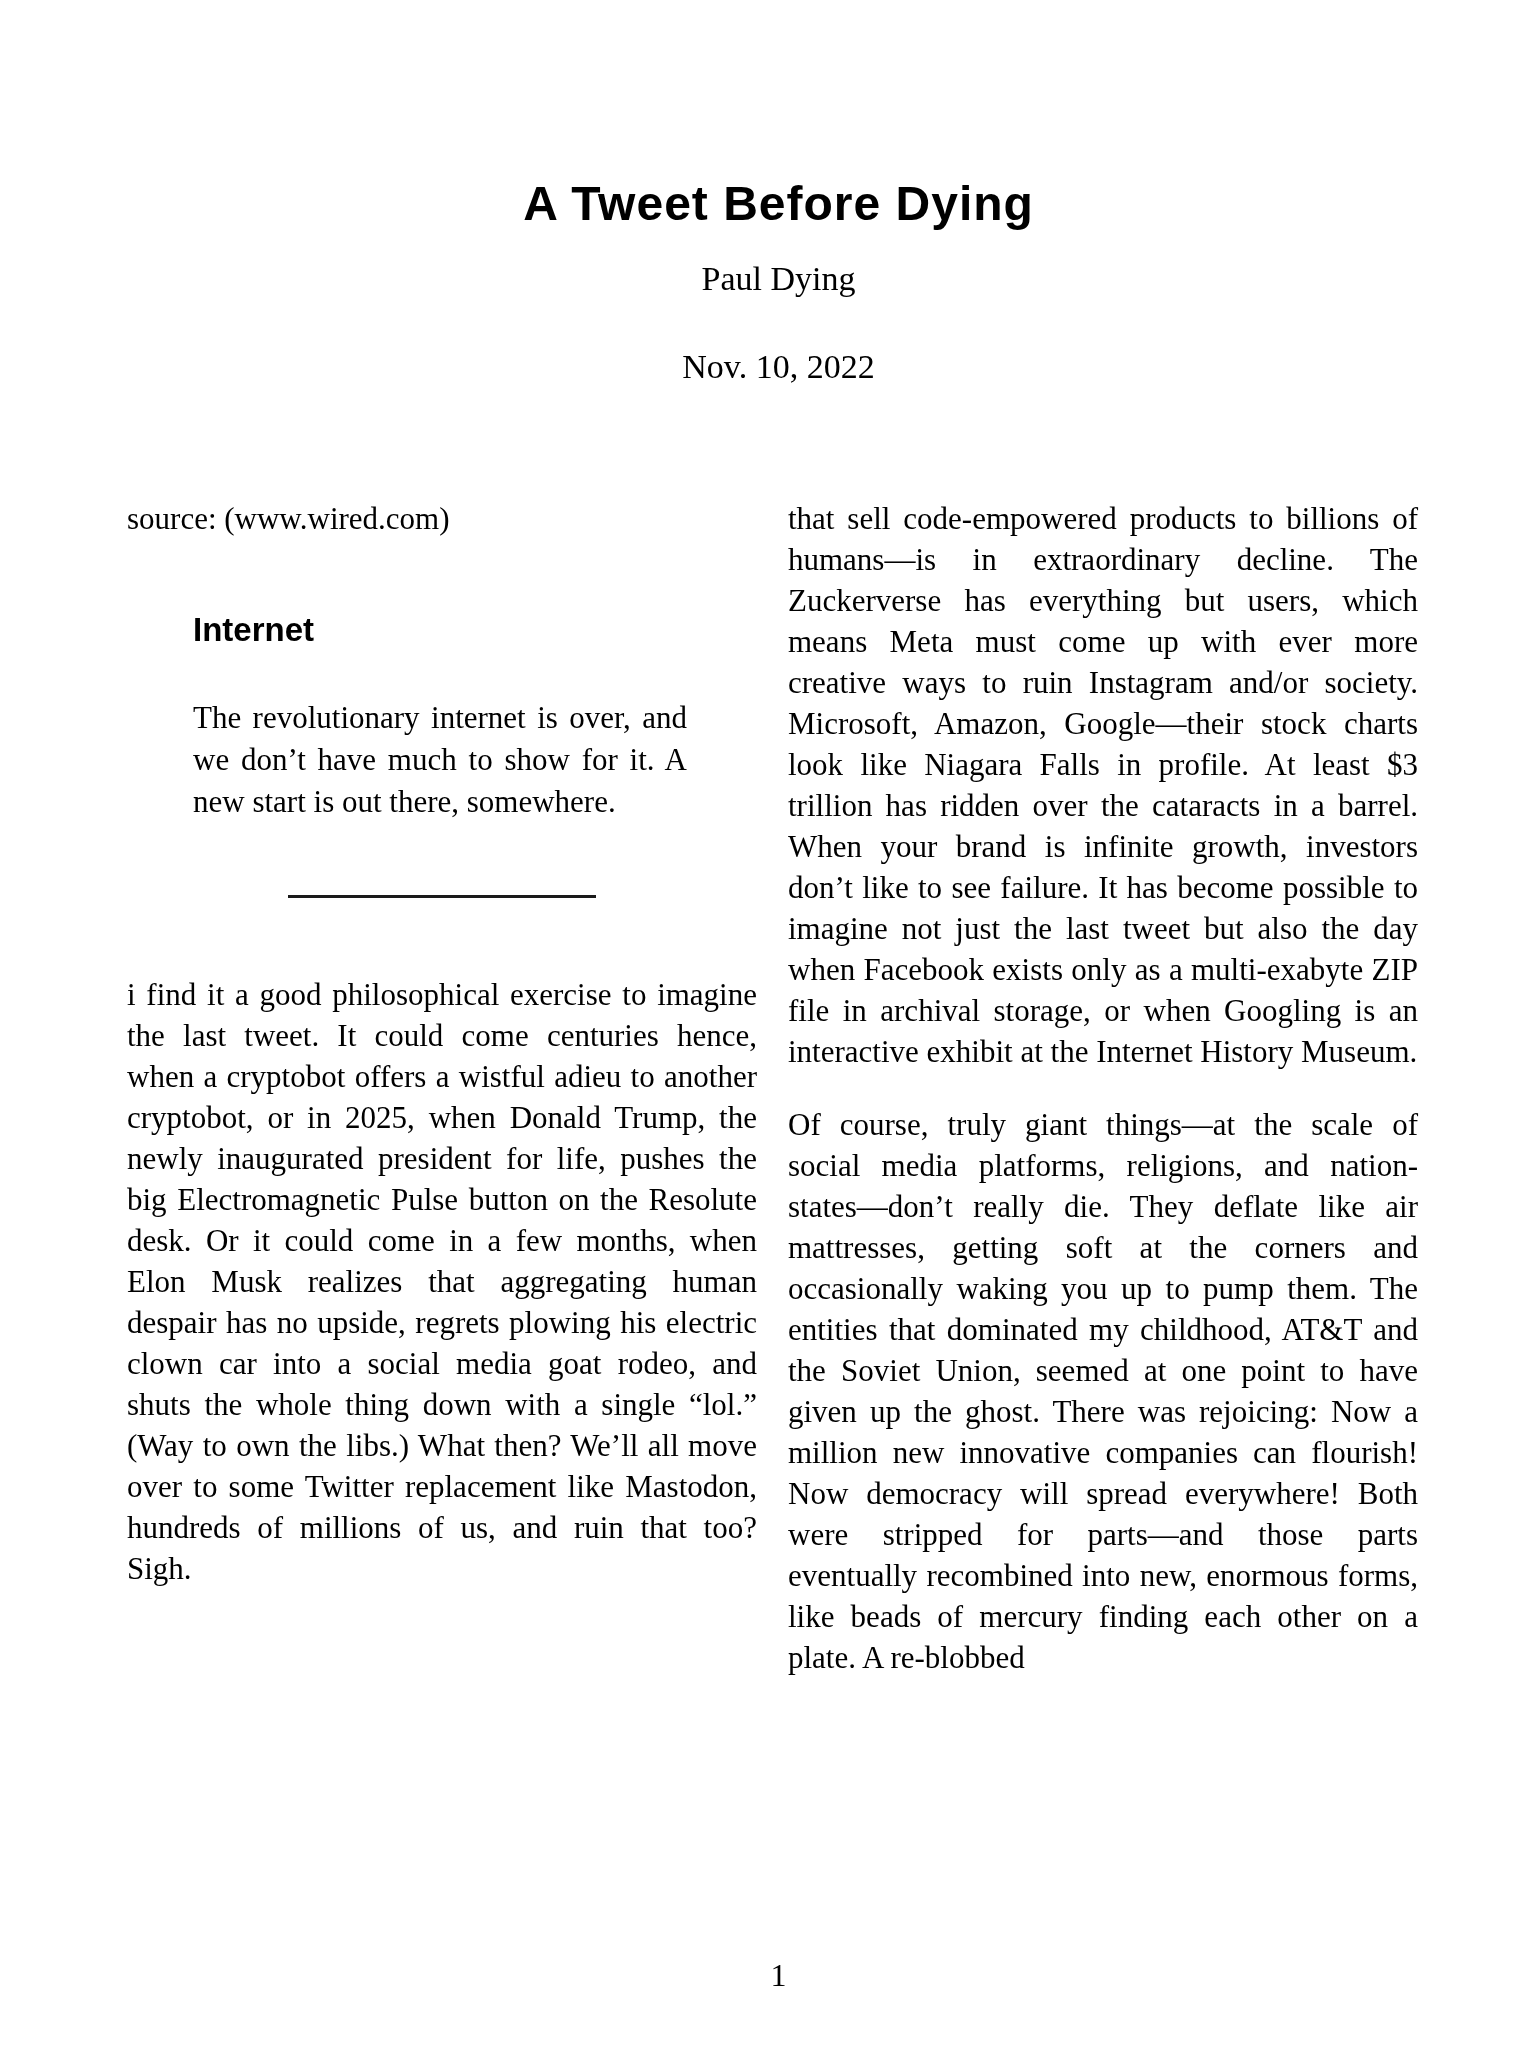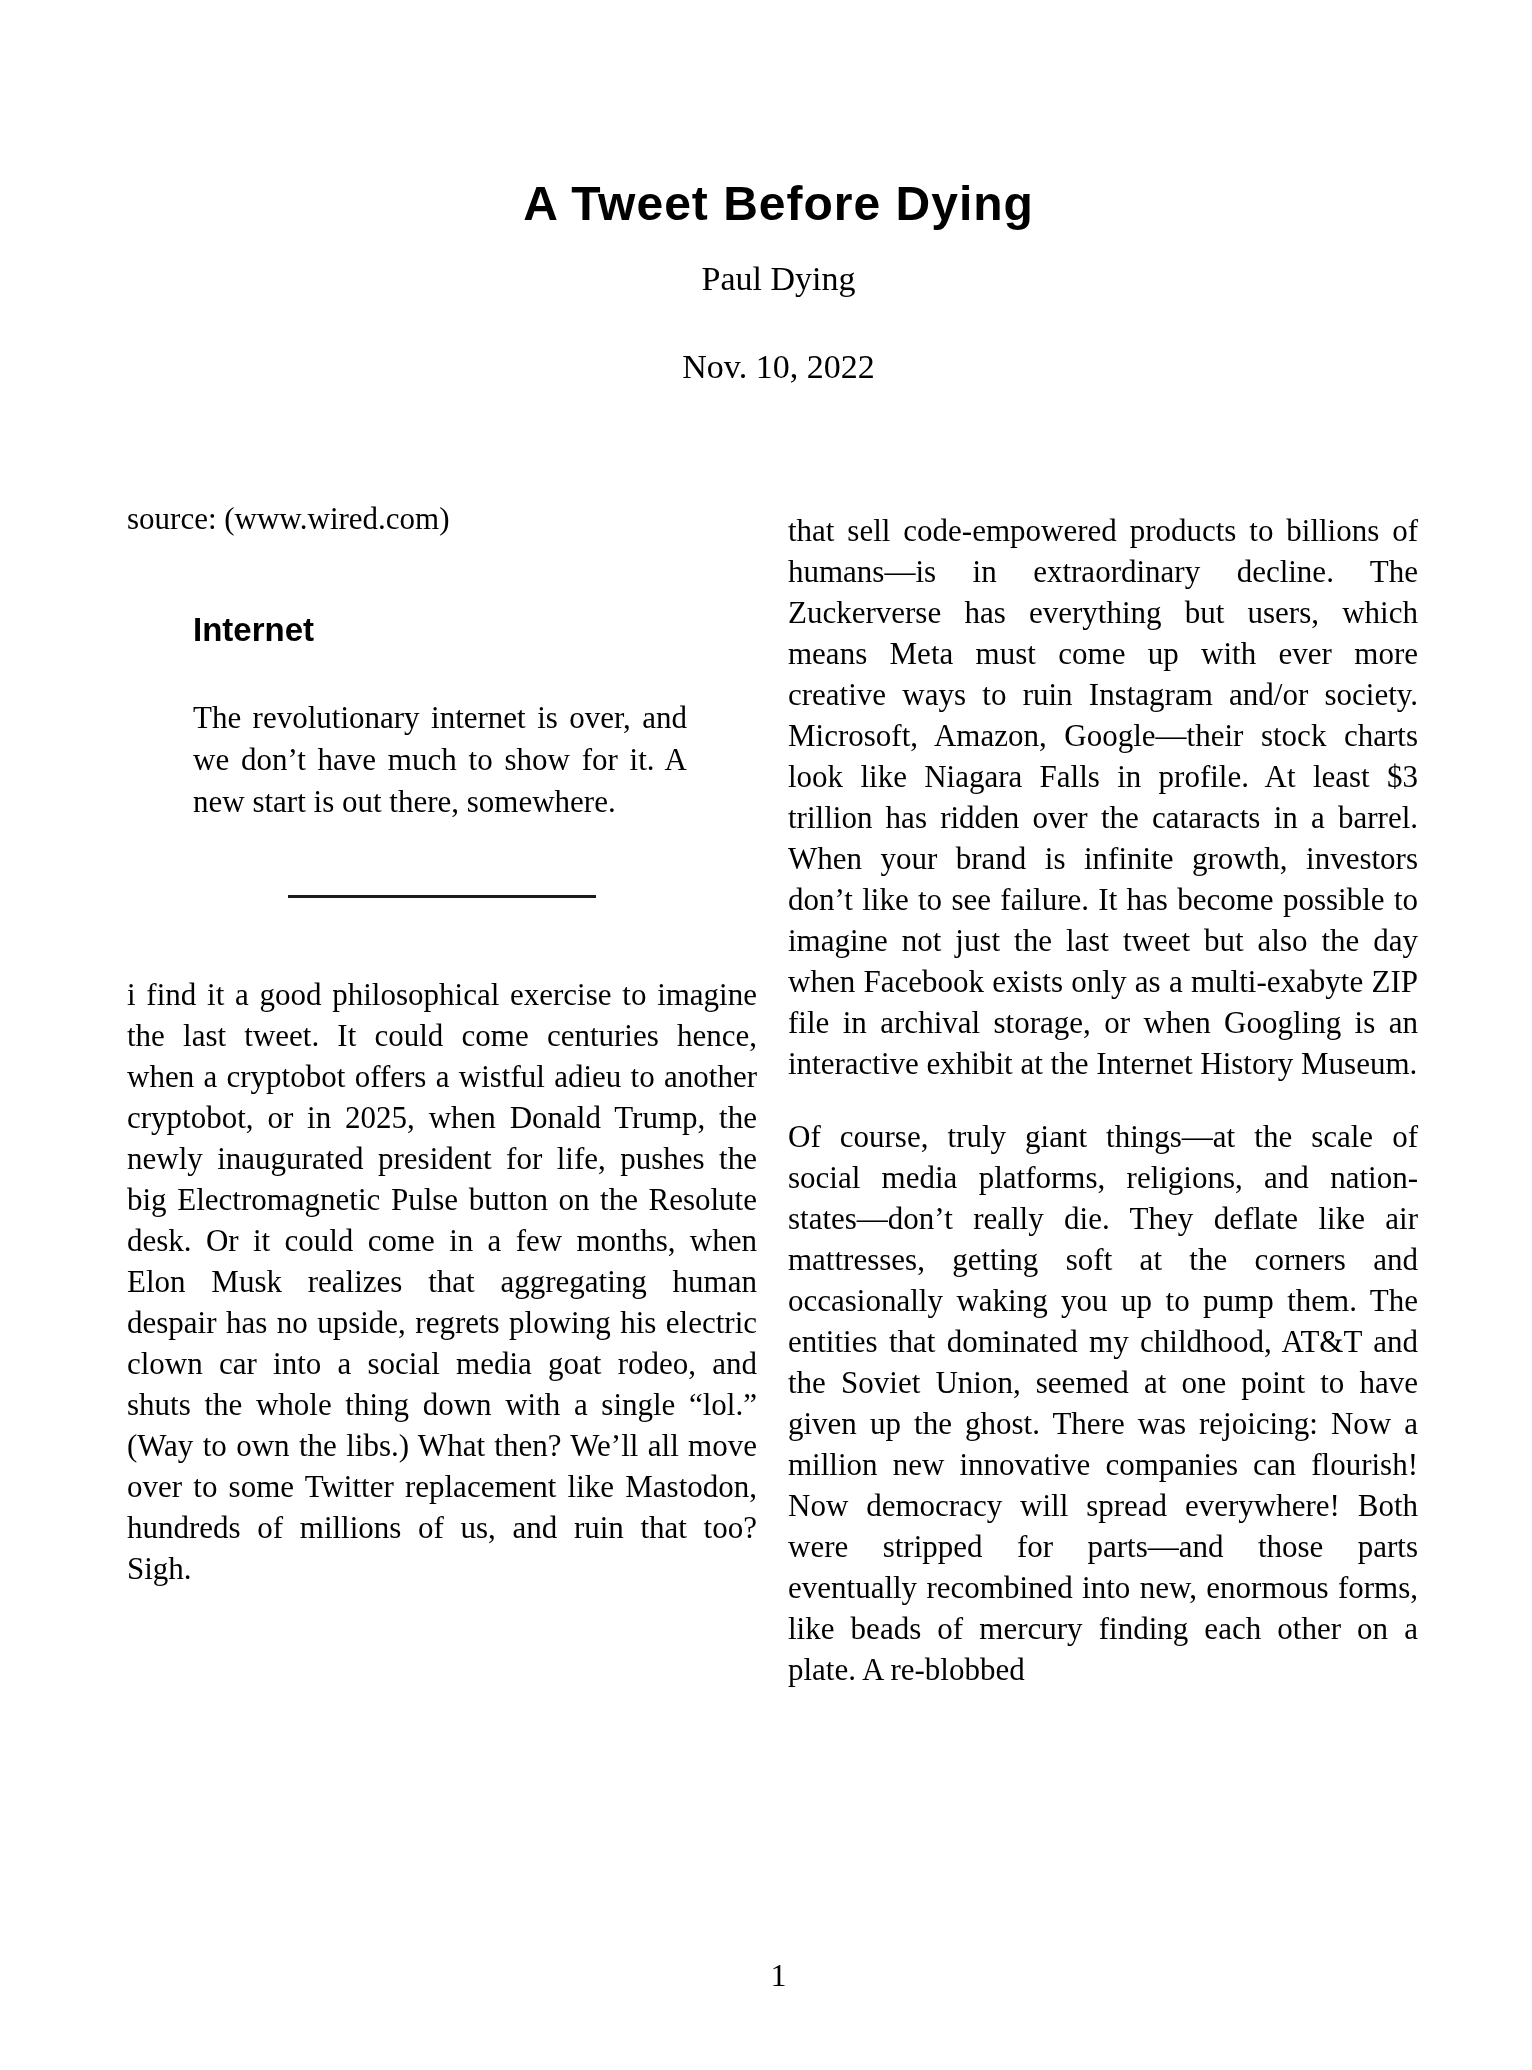--- a/index.html
+++ b/index.html
@@ -82,21 +82,21 @@
     height: 3px;
     background: #1a1a1a;
   }
   .body-paragraph {
     margin-top: 32px;
   }
   .col-left .first-paragraph {
     margin-top: 76px;
   }
   .col-right .first-paragraph {
-    margin-top: 12px;
+    margin-top: 0;
   }
   .page-number {
     position: absolute;
     top: 1956px;
     left: 0;
     width: 100%;
     text-align: center;
     font-size: 32px;
     line-height: 38px;
   }

